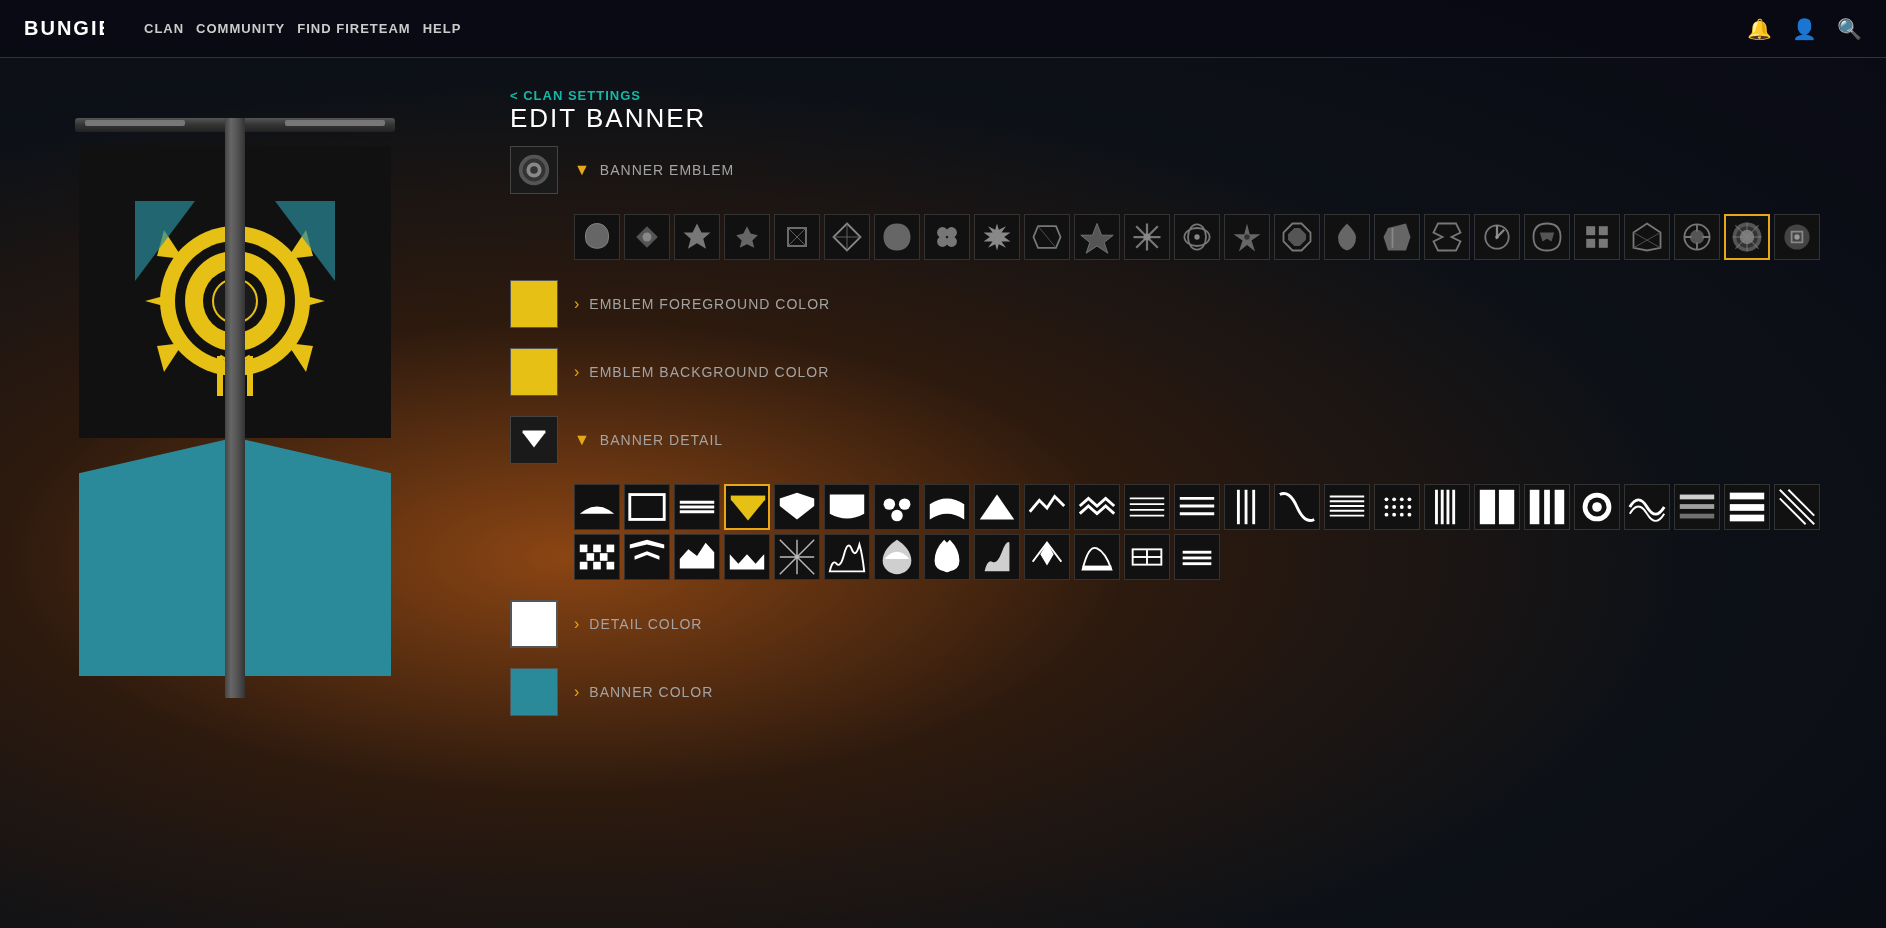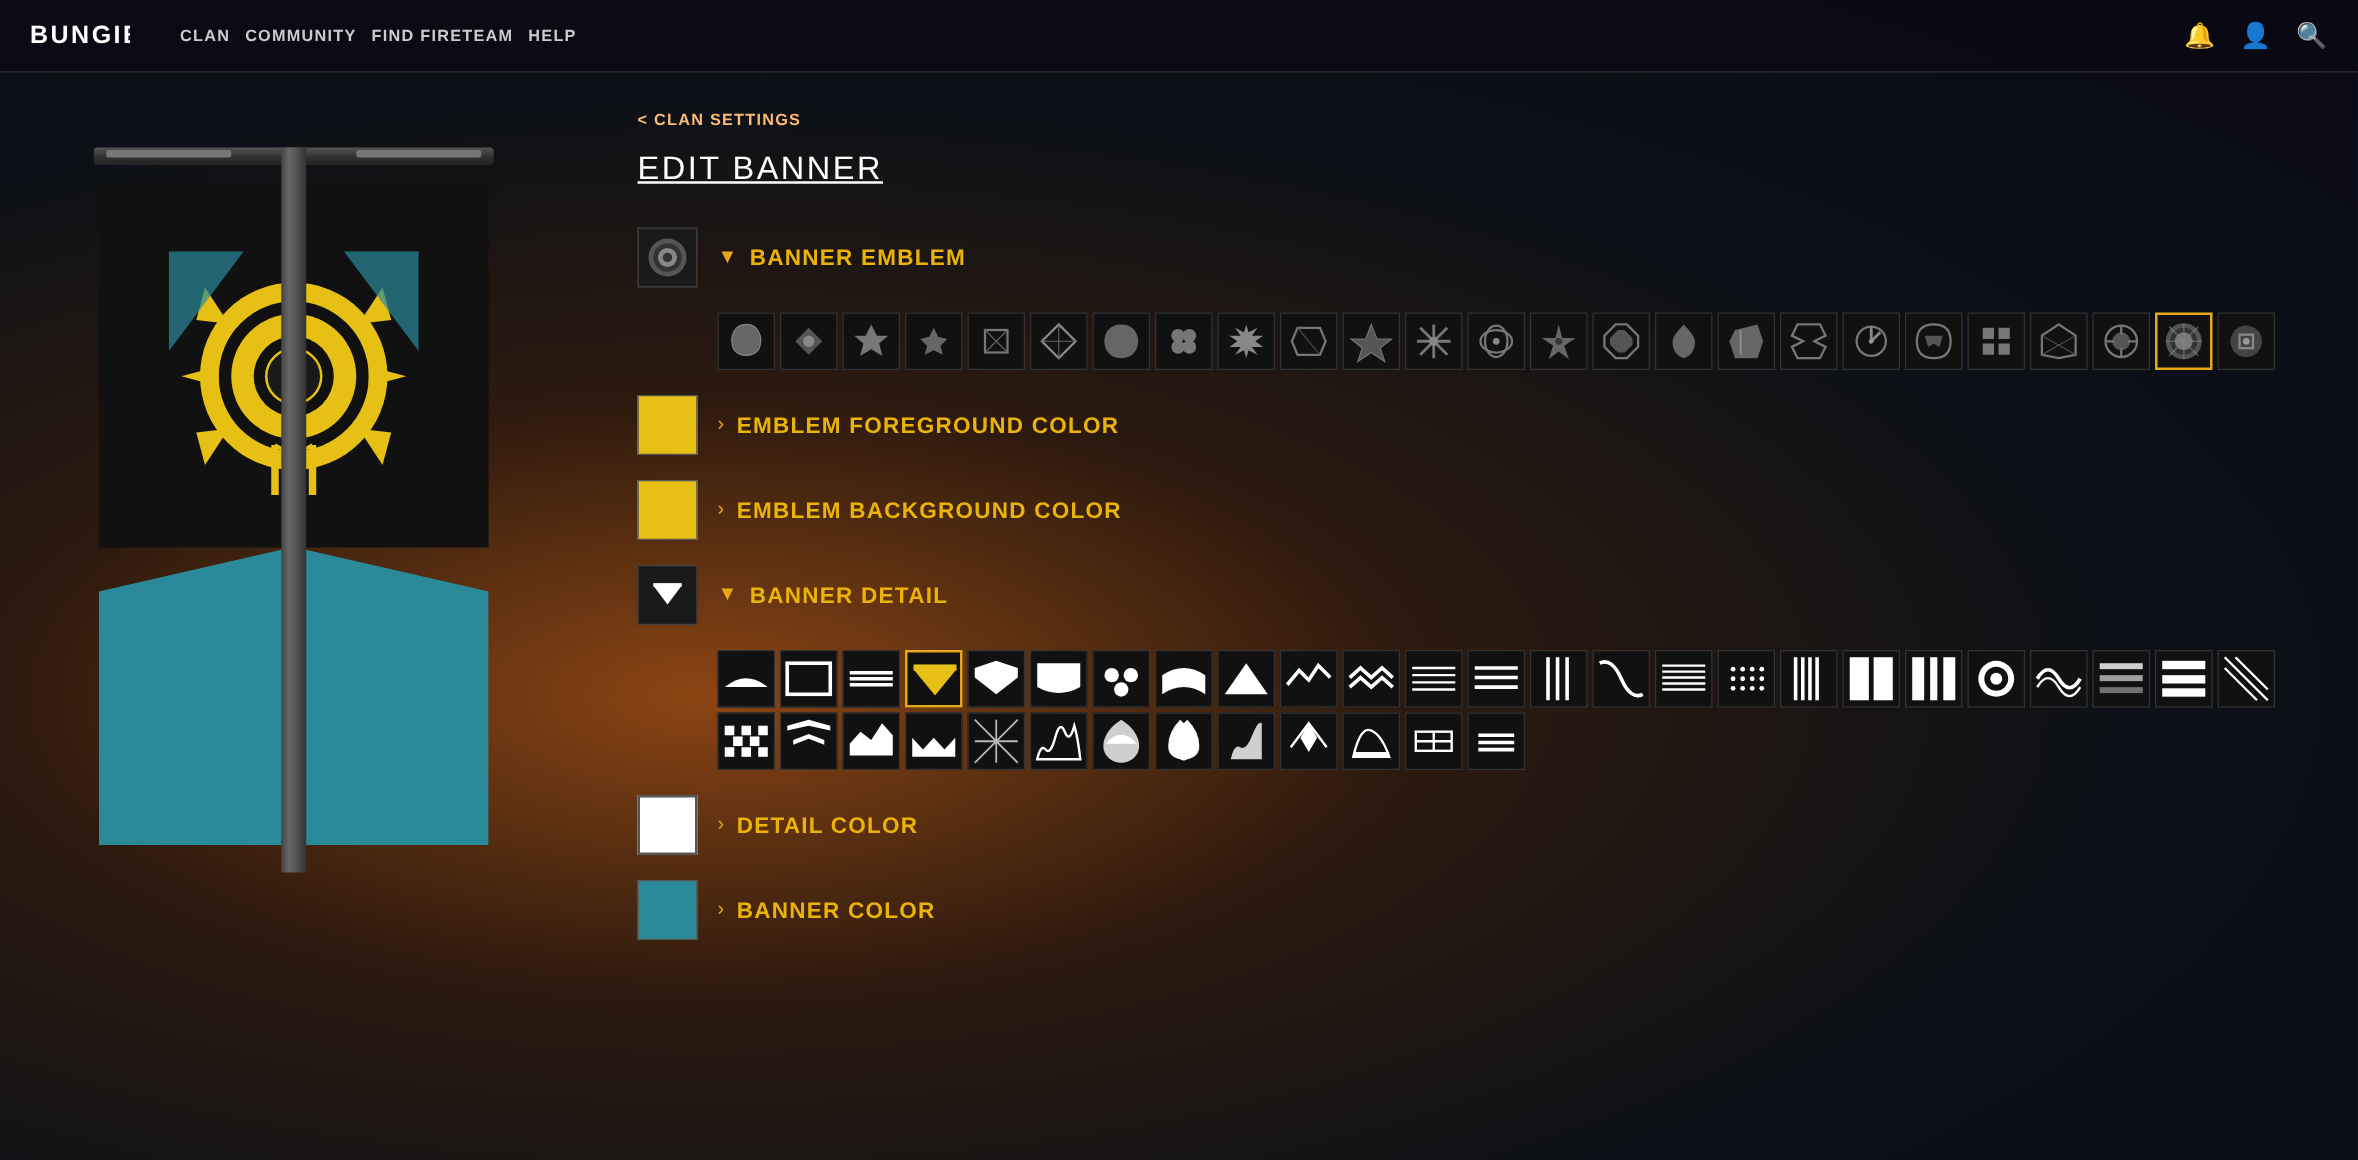--- a/index.html
+++ b/index.html
@@ -162,37 +162,35 @@
       flex: 1;
       padding: 30px 40px;
       overflow-y: auto;
       max-height: 870px;
     }
 
     .back-link {
       display: flex;
       align-items: center;
       gap: 8px;
-      color: #fdba74;
+      color: #14b8a6;
       font-size: 13px;
       font-weight: 600;
       letter-spacing: 1px;
       text-transform: uppercase;
-      margin-bottom: 16px;
       cursor: pointer;
     }
 
     .page-title {
       font-size: 26px;
       font-weight: 300;
       letter-spacing: 2px;
       text-transform: uppercase;
-      margin-bottom: 32px;
+      margin-bottom: 12px;
       color: #fff;
-      text-decoration: underline;
     }
 
     
     .section-row {
       display: flex;
       align-items: center;
       gap: 16px;
       margin-bottom: 20px;
     }
 
@@ -216,25 +214,25 @@
       display: flex;
       align-items: center;
       gap: 10px;
       cursor: pointer;
     }
     .toggle-icon {
       color: #e6a817;
       font-size: 16px;
     }
     .section-label {
-      font-size: 18px;
-      font-weight: 700;
+      font-size: 14px;
+      font-weight: 400;
       letter-spacing: 1px;
       text-transform: uppercase;
-      color: #eab308;
+      color: #a3a3a3;
     }
 
     
     .emblem-grid {
       display: flex;
       flex-wrap: wrap;
       gap: 4px;
       margin-left: 64px;
       margin-bottom: 20px;
     }

